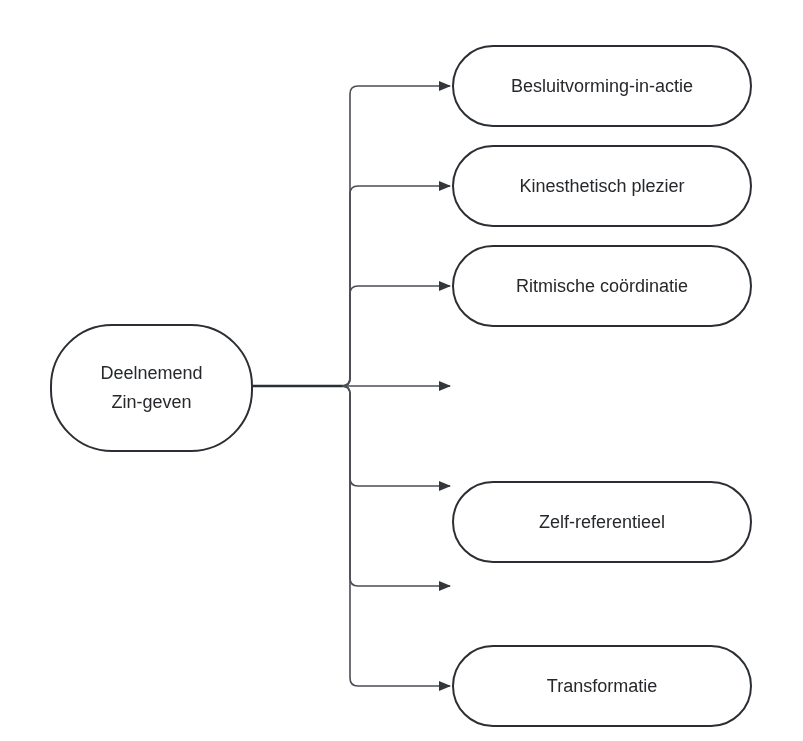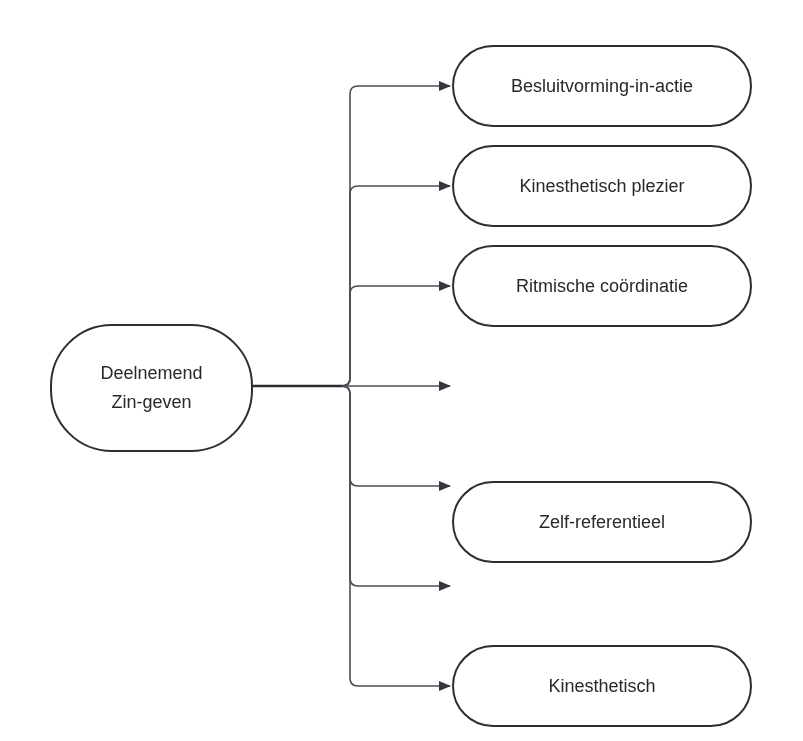--- a/index.html
+++ b/index.html
@@ -92,15 +92,15 @@
     <path class="edge" d="M 342 386 Q 350 386 350 394 V 678 Q 350 686 358 686 H 450" marker-end="url(#arrow)"></path>
   </svg>
 
   <div class="node node-root">Deelnemend
 Zin-geven</div>
 
   <div class="node node-child child-0">Besluitvorming-in-actie</div>
   <div class="node node-child child-1">Kinesthetisch plezier</div>
   <div class="node node-child child-2">Ritmische coördinatie</div>
   <div class="node node-child child-4">Zelf-referentieel</div>
-  <div class="node node-child child-6">Kinesthetisch</div>
+  <div class="node node-child child-6">Transformatie</div>
 
 </div>
 
 </body></html>

